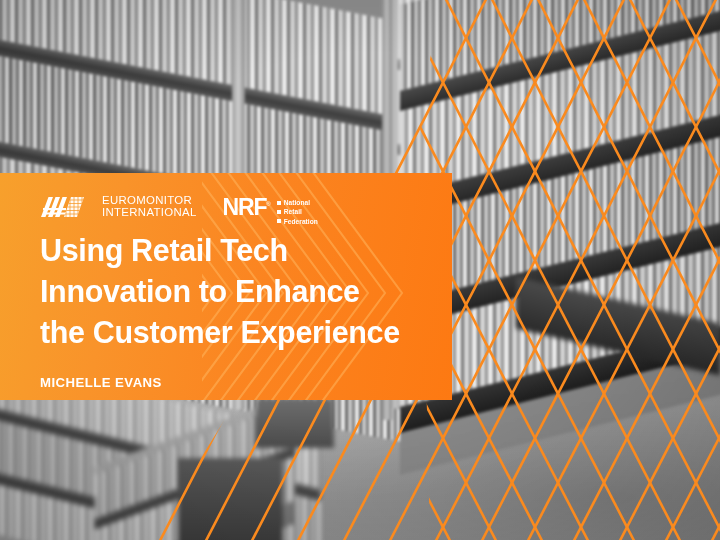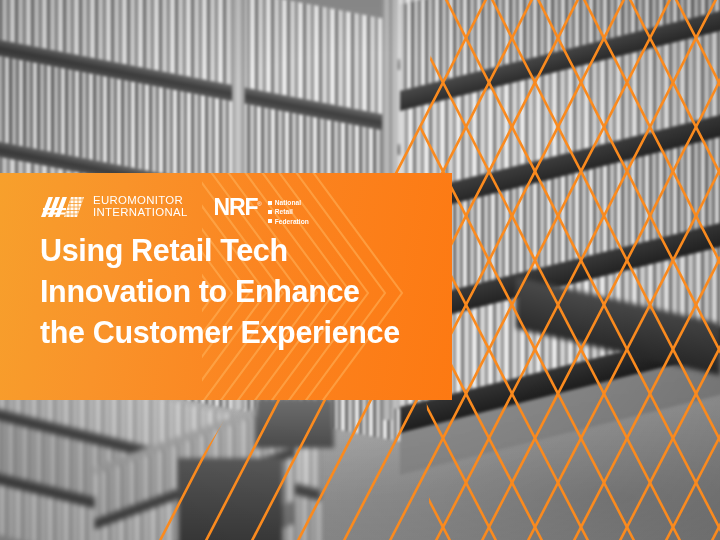--- a/index.html
+++ b/index.html
@@ -94,21 +94,21 @@
     position:absolute; left:0; top:173px; width:452px; height:227px;
     background:linear-gradient(100deg,#f7a02c 0%,#f9932a 26%,#fb8420 58%,#fd7912 100%);
     overflow:hidden;
   }
   #panel .chev{ position:absolute; right:-10px; top:-70px; width:260px; height:380px; }
   #panelcontent{ position:relative; z-index:3; padding:22px 0 0 40px; }
 
   
   .logorow{ display:flex; align-items:flex-start; gap:26px; height:30px; }
 
-  .euro{ display:flex; align-items:center; gap:7px; }
+  .euro{ display:flex; align-items:center; gap:16px; }
   .euro-mark{ width:46px; height:22px; flex:0 0 auto; }
   .euro-txt{ color:#fff; line-height:1.02; }
   .euro-txt .l1{ font-size:11.4px; letter-spacing:.33px; font-weight:400; display:block; }
   .euro-txt .l2{ font-size:11.4px; letter-spacing:.33px; font-weight:400; display:block; }
 
   .nrf{ display:flex; align-items:flex-start; gap:6px; padding-top:1px; }
   .nrf-word{ font-size:23px; font-weight:700; color:#fff; letter-spacing:-1.2px; line-height:1; position:relative; }
   .nrf-word .tm{ font-size:6px; font-weight:400; vertical-align:super; letter-spacing:0; }
   .nrf-sub{ padding-top:2px; }
   .nrf-sub div{
@@ -410,17 +410,18 @@
                 <span>Federation</span>
               </div>
           </div>
         </div>
 
       </div>
 
       <h1 id="title">Using Retail Tech
 Innovation to Enhance
 the Customer Experience</h1>
+      <div id="author">MICHELLE EVANS</div>
 
     </div>
   </div>
 
 </div>
 
 </body></html>

